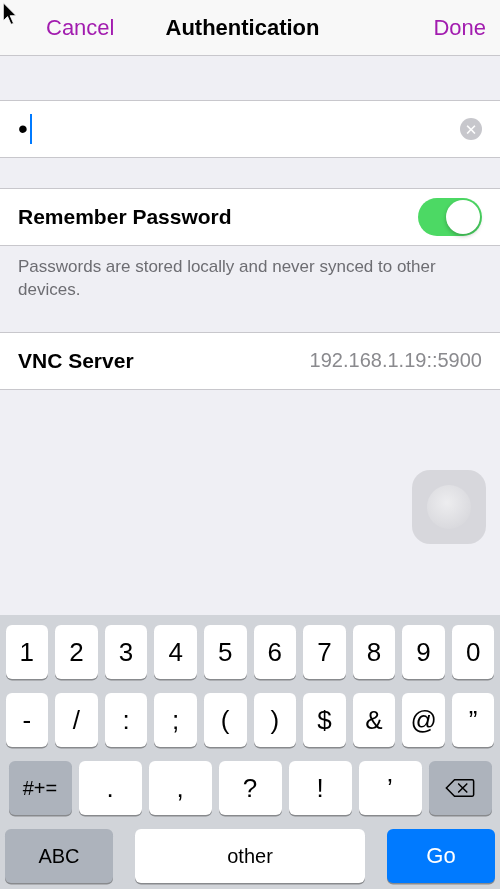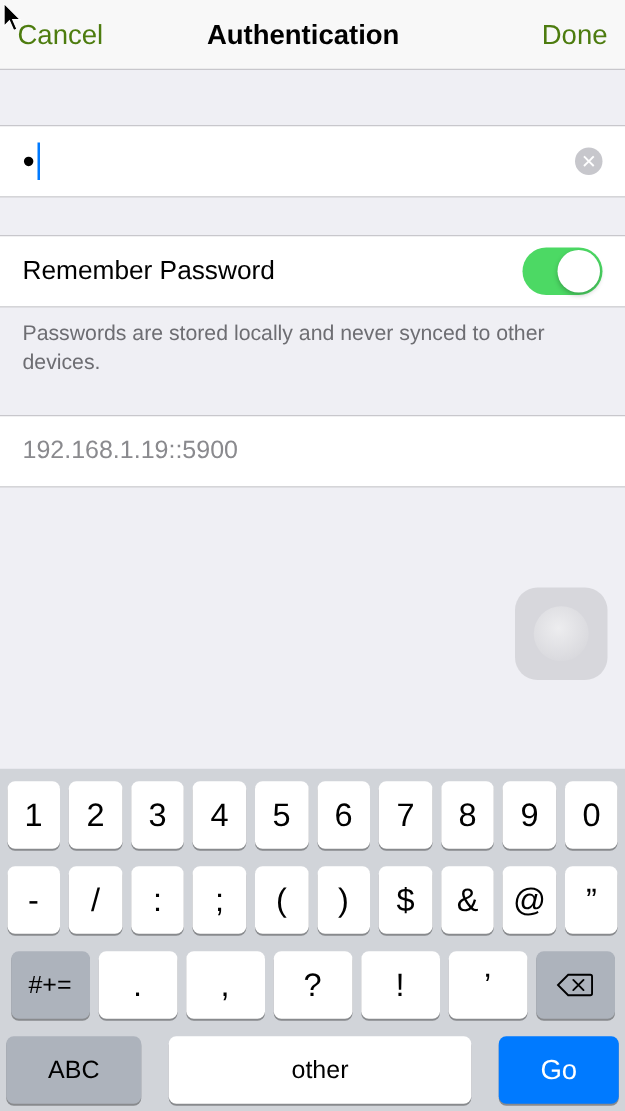--- a/index.html
+++ b/index.html
@@ -15,25 +15,26 @@
   .navbar {
     height: 56px;
     background: #f8f8f8;
     border-bottom: 1px solid #c8c7cc;
     display: flex;
     align-items: center;
     justify-content: space-between;
     padding: 0 14px;
   }
   .nav-btn {
-    color: #4d7c0f;
+    color: #a21caf;
     font-size: 22px;
     background: none;
     border: none;
     cursor: pointer;
+    margin-left: 32px;
   }
   .nav-btn.done { font-weight: 400; }
   .nav-title {
     position: absolute;
     left: 0; right: 15px;
     text-align: center;
     font-size: 22px;
     font-weight: 600;
     pointer-events: none;
   }
@@ -66,21 +67,21 @@
     border-radius: 50%;
     background: #c7c7cc;
     color: #fff;
     display: flex;
     align-items: center;
     justify-content: center;
     font-size: 15px;
     line-height: 1;
     cursor: pointer;
   }
-  .row-label { flex: 1; }
+  .row-label { flex: 1; font-weight: bold; }
   .row-detail { color: #8a8a8e; font-size: 20px; }
   .footer-note {
     padding: 10px 0 0 18px;
     font-size: 17px;
     color: #6d6d72;
     line-height: 1.35;
   }
 
   
   .switch {
@@ -152,21 +153,21 @@
   .key.special { background: #adb3bc; font-size: 20px; }
   .key.go { background: #007aff; color: #fff; font-size: 22px; }
   .row-top .key { width: 42.6px; }
   .row-mid { padding: 0 0px; }
   .row-mid .key { width: 42.6px; }
   .row3 .key.sym { width: 63px; }
   .row3 .key.special { width: 63px; }
   .row3 .key.backspace { width: 63px; }
   .row4 .key.abc { width: 108px; }
   .row4 .key.space { flex: 1; font-size: 20px; }
-  .row4 .key.go { width: 96px; }
+  .row4 .key.go { width: 108px; }
 
   .backspace svg { width: 30px; height: 22px; }
 </style>
 </head>
 <body>
 
 <svg class="cursor" viewBox="0 0 20 28">
   <path d="M1 1 L1 22 L6 17 L10 26 L13 25 L9 16 L16 16 Z" fill="#000" stroke="#fff" stroke-width="1"></path>
 </svg>
 
@@ -198,20 +199,21 @@
       <div class="knob"></div>
     </div>
   </div>
 </div>
 <div class="footer-note">Passwords are stored locally and never synced to other devices.</div>
 
 <div class="spacer-xs"></div>
 
 <div class="group">
   <div class="row">
+    <div class="row-label">VNC Server</div>
     <div class="row-detail">192.168.1.19::5900</div>
   </div>
 </div>
 
 <div class="assistive">
   <div class="inner"></div>
 </div>
 
 <div class="keyboard">
   <div class="kb-row row-top" id="kb-row1">

